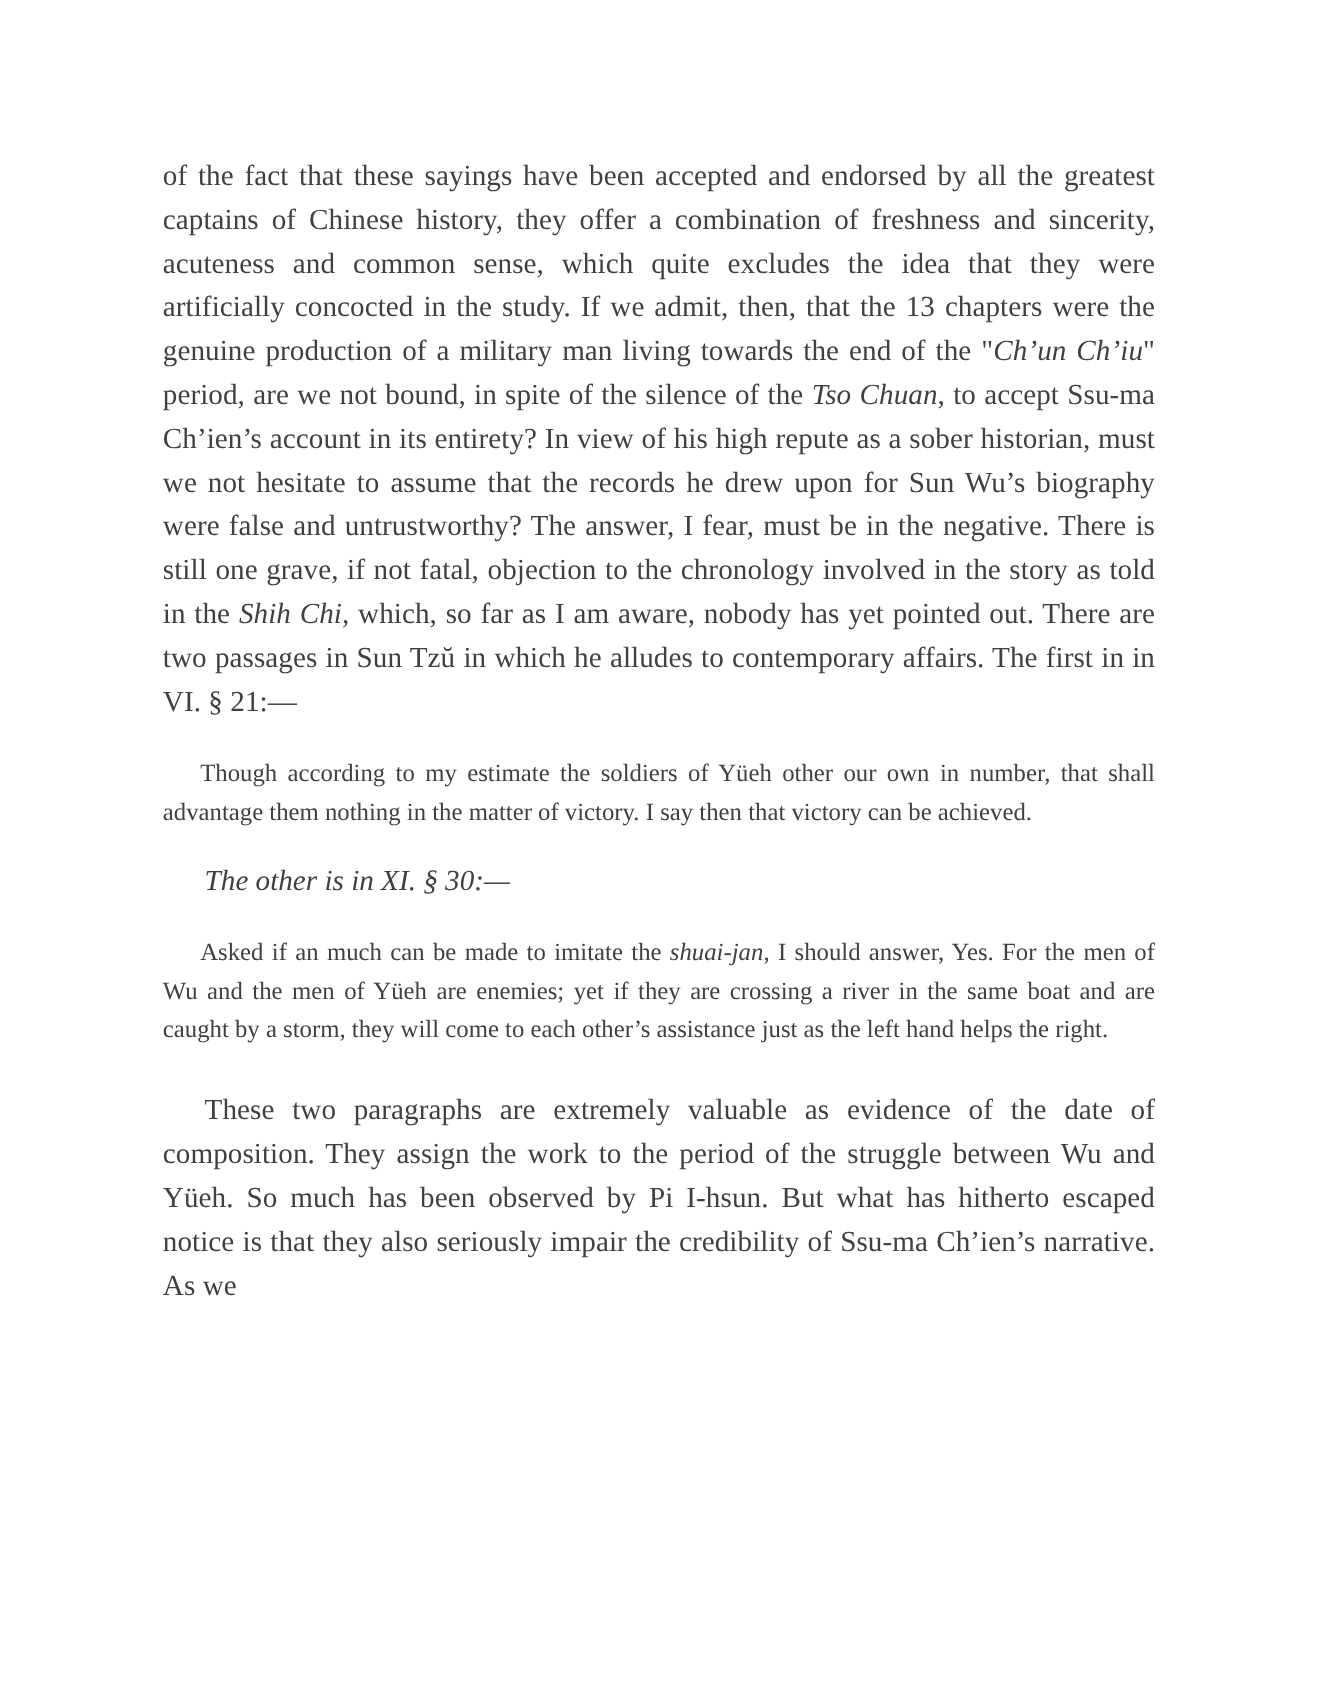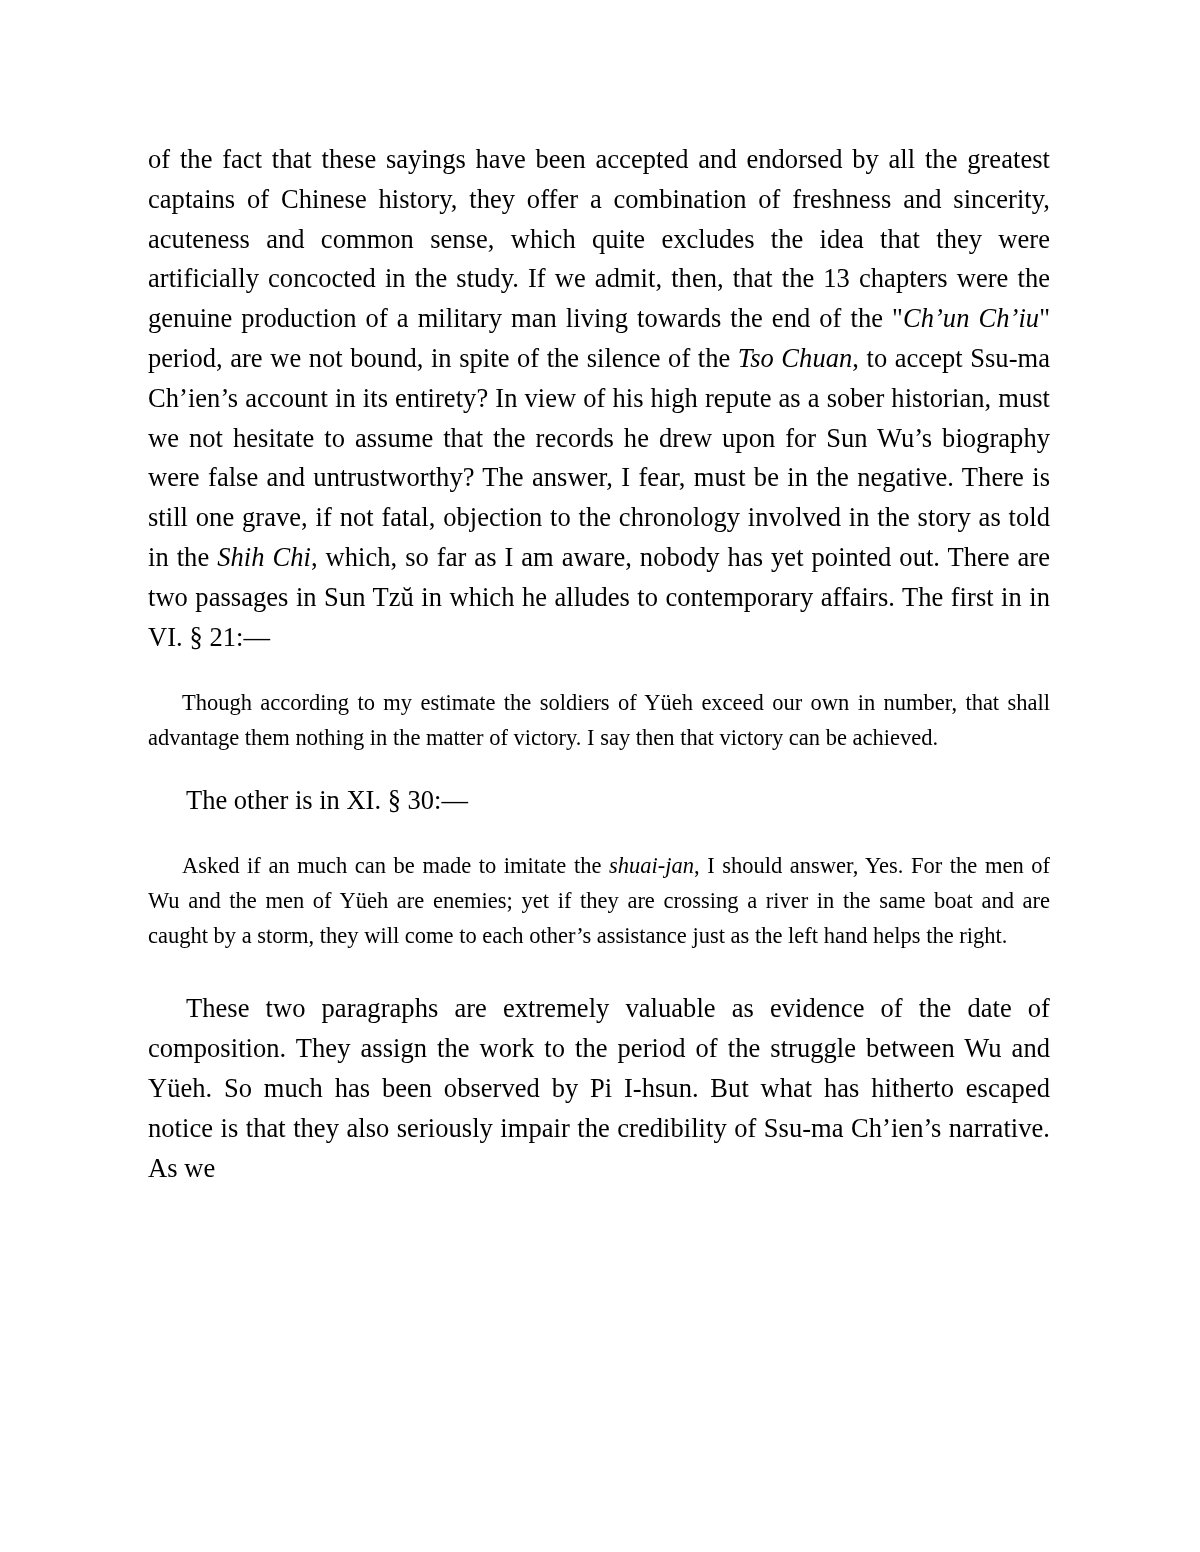--- a/index.html
+++ b/index.html
@@ -18,21 +18,21 @@
     overflow: hidden;
   }
   .content {
     position: absolute;
     left: 148px;
     top: 140px;
     width: 902px;
   }
   p {
     margin: 0;
-    color: #000000;
+    color: #404040;
   }
   .body-par {
     font-size: 26.5px;
     line-height: 39.8px;
     text-align: justify;
     text-justify: inter-word;
     letter-spacing: 0.05px;
   }
   .body-par.first {
     text-indent: 0;
@@ -40,20 +40,21 @@
   .quote {
     font-size: 22.5px;
     line-height: 35px;
     text-align: justify;
     text-indent: 34px;
   }
   .mini-par {
     font-size: 26.5px;
     line-height: 39px;
     text-indent: 38px;
+    font-style: italic;
   }
   .gap-a { height: 28px; }
   .gap-b { height: 26px; }
   .gap-c { height: 28px; }
   .gap-d { height: 36px; }
   .indented { text-indent: 38px; }
   i { font-style: italic; }
 </style>
 </head>
 <body>
@@ -61,21 +62,21 @@
 <div class="page">
   <div class="content">
 
     <p class="body-par first">
       <span>of the fact that these sayings have been accepted and endorsed by all the greatest captains of Chinese history, they offer a combination of freshness and sincerity, acuteness and common sense, which quite excludes the idea that they were artificially concocted in the study. If we admit, then, that the 13 chapters were the genuine production of a military man living towards the end of the "</span><i>Ch’un Ch’iu</i><span>" period, are we not bound, in spite of the silence of the </span><i>Tso Chuan</i><span>, to accept Ssu-ma Ch’ien’s account in its entirety? In view of his high repute as a sober historian, must we not hesitate to assume that the records he drew upon for Sun Wu’s biography were false and untrustworthy? The answer, I fear, must be in the negative. There is still one grave, if not fatal, objection to the chronology involved in the story as told in the </span><i>Shih Chi</i><span>, which, so far as I am aware, nobody has yet pointed out. There are two passages in Sun Tzŭ in which he alludes to contemporary affairs. The first in in VI. § 21:—</span>
     </p>
 
     <div class="gap-a"></div>
 
     <p class="quote">
-      <span>Though according to my estimate the soldiers of Yüeh exceed our own in number, that shall advantage them nothing in the matter of victory. I say then that victory can be achieved.</span>
+      <span>Though according to my estimate the soldiers of Yüeh other our own in number, that shall advantage them nothing in the matter of victory. I say then that victory can be achieved.</span>
     </p>
 
     <div class="gap-b"></div>
 
     <p class="mini-par">
       <span>The other is in XI. § 30:—</span>
     </p>
 
     <div class="gap-c"></div>
 

